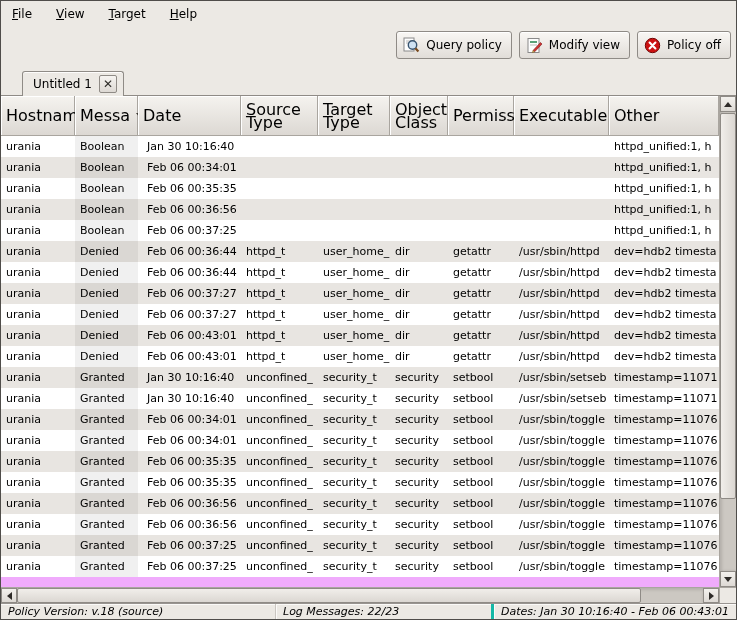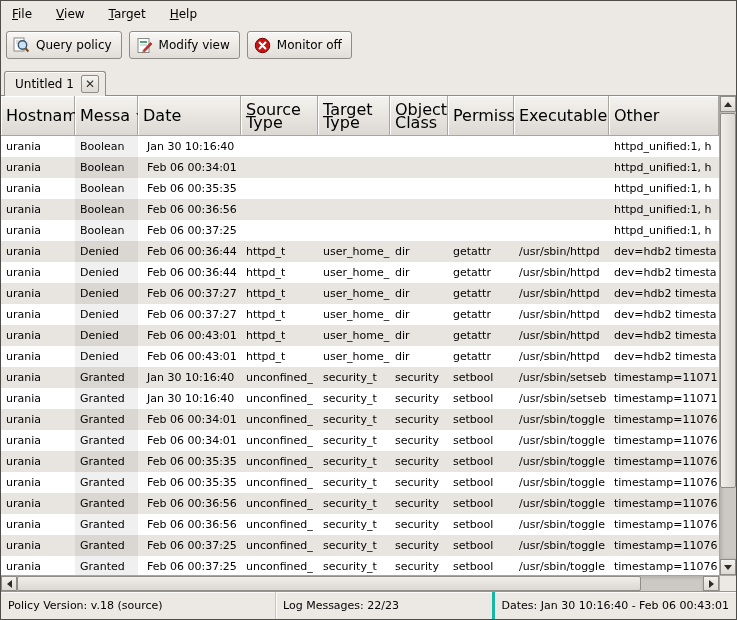--- a/index.html
+++ b/index.html
@@ -9,28 +9,28 @@
   .window { width:737px; height:620px; background:#ece9e4; border:1px solid #4f4d4a;
             display:flex; flex-direction:column; overflow:hidden; }
 
   
   .menubar { display:flex; align-items:center; height:25px; padding:0 3px; flex:none;gap:8px; }
   .menu-item { padding:4px 8px; cursor:default; }
   .menu-item .lbl { display:inline-block; }
   .menu-item .lbl::first-letter { text-decoration:underline; }
 
   
-  .toolbar { display:flex; align-items:center; gap:7px; padding:5px 5px 6px 5px; flex:none; }
+  .toolbar { display:flex; align-items:center; gap:7px; padding:5px 5px 6px 5px; flex:none;justify-content:flex-end; }
   .tbtn { display:inline-flex; align-items:center; gap:6px; padding:4px 9px 4px 6px; height:28px;
           background:linear-gradient(#f9f7f4,#e1ddd8); border:1px solid #8f8b86; border-radius:3px;
           box-shadow: inset 0 1px 0 #fff; cursor:default; }
   .tbtn svg { display:block; }
 
   
-  .tabbar { display:flex; align-items:flex-end; height:30px; padding-left:3px; flex:none; position:relative; }
+  .tabbar { display:flex; align-items:flex-end; height:30px; padding-left:21px; flex:none; position:relative; }
   .tab { display:inline-flex; align-items:center; gap:7px; height:25px; padding:0 6px 0 10px;
          background:#ece9e4; border:1px solid #8f8b86; border-bottom:none; border-radius:3px 3px 0 0;
          position:relative; z-index:2; margin-bottom:-1px; box-shadow: inset 0 1px 0 #fdfcfb; }
   .tab-close { width:18px; height:18px; display:flex; align-items:center; justify-content:center;
                border:1px solid #8f8b86; border-radius:2px; background:linear-gradient(#f6f4f1,#ddd9d4);
                font-weight:bold; font-size:12px; line-height:1; color:#2f2d2a; cursor:default; }
 
   
   :root { --cols: 74px 63px 103px 77px 72px 58px 66px 95px 1fr; }
   .table-region { flex:1; display:grid; grid-template-columns:1fr 17px; grid-template-rows:1fr 16px;
@@ -63,22 +63,22 @@
   .hthumb { position:absolute; top:0; bottom:0; left:0; width:91%;
             background:linear-gradient(#f1eeea,#dbd7d2); border:1px solid #8f8b86; border-radius:2px; }
   .corner { grid-column:2; grid-row:2; background:#ece9e4; border-top:1px solid #a9a59f; border-left:1px solid #a9a59f; }
   .arr { width:0; height:0; }
   .arr-up   { border-left:4px solid transparent; border-right:4px solid transparent; border-bottom:5px solid #2e2b28; }
   .arr-down { border-left:4px solid transparent; border-right:4px solid transparent; border-top:5px solid #2e2b28; }
   .arr-left { border-top:4px solid transparent; border-bottom:4px solid transparent; border-right:5px solid #2e2b28; }
   .arr-right{ border-top:4px solid transparent; border-bottom:4px solid transparent; border-left:5px solid #2e2b28; }
 
   
-  .statusbar { height:28px; flex:none; display:flex; align-items:center; font-size:11px;
-               border-top:1px solid #989490; box-shadow: inset 0 1px 0 #fbfaf8; }
+  .statusbar { height:16px; flex:none; display:flex; align-items:center; font-size:11px;
+               border-top:1px solid #989490; box-shadow: inset 0 1px 0 #fbfaf8; font-style: italic; }
   .sb-panel { height:100%; display:flex; align-items:center; padding:0 7px; }
   .sb-left { width:274px; }
   .sb-mid  { flex:1; border-left:1px solid #c9c5c0; box-shadow: inset 1px 0 0 #fbfaf8; }
   .sb-right{ justify-content:flex-end; border-left:3px solid #14b8a6; box-shadow: inset 1px 0 0 #fbfaf8; }
 </style>
 </head>
 <body>
 
 <div class="window">
 
@@ -114,21 +114,21 @@
       </span>
       <span>Modify view</span>
     </div>
     <div class="tbtn">
       <span>
         <svg width="17" height="17" viewBox="0 0 17 17">
           <circle cx="8.5" cy="8.5" r="7.2" fill="#cc1111" stroke="#6f0606"></circle>
           <path d="M5.6 5.6 L11.4 11.4 M11.4 5.6 L5.6 11.4" stroke="#ffffff" stroke-width="2.1" stroke-linecap="round"></path>
         </svg>
       </span>
-      <span>Monitor off</span>
+      <span>Policy off</span>
     </div>
   </div>
 
   <div class="tabbar">
     <div class="tab">
       <span>Untitled 1</span>
       <span class="tab-close">
           <span>✕</span>
         </span>
     </div>

